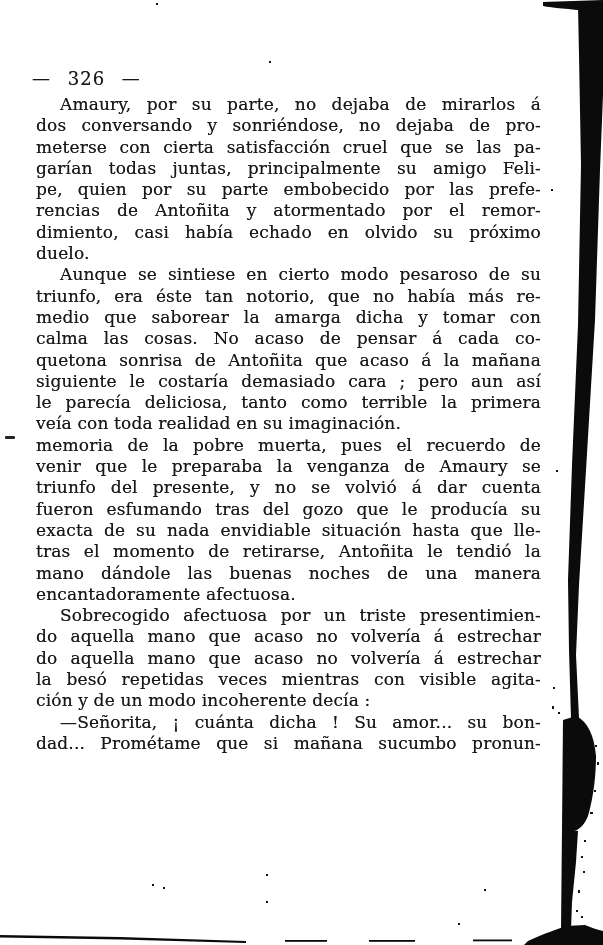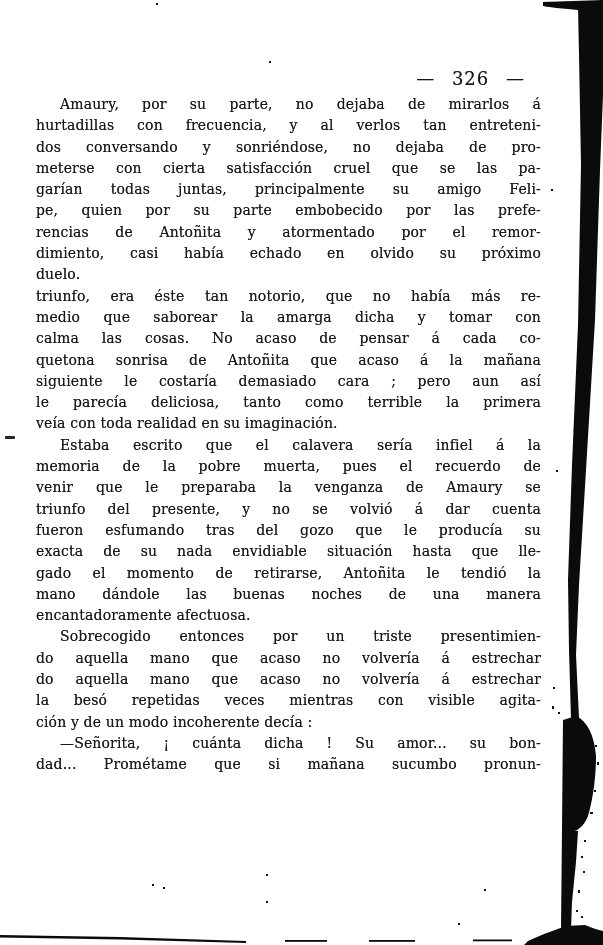--- a/index.html
+++ b/index.html
@@ -10,36 +10,36 @@
   .page{
     position:relative;
     width:603px;height:945px;
     background:var(--paper);
     overflow:hidden;
     font-family:"DejaVu Serif","Liberation Serif",serif;
     color:var(--ink);
   }
   .page-number{
     position:absolute;
-    left:20px;top:68px;width:505px;
-    text-align:right;
+    left:32px;top:68px;width:505px;
+    text-align:left;
     font-size:18px;
     letter-spacing:1px;
     word-spacing:10px;
     color:var(--ink);
     text-shadow:0 0 .5px rgba(10,10,10,.6);
   }
   .text-block{
     position:absolute;
     left:36px;top:94px;width:505px;
   }
   .line{
     height:21.3px;
     line-height:21.3px;
-    font-size:14px;
+    font-size:17px;
     text-align:justify;
     text-align-last:justify;
     white-space:nowrap;
     letter-spacing:.15px;
     text-shadow:0 0 .6px rgba(12,12,12,.65);
   }
   .line.indent{text-indent:24px;}
   .line.para-end{text-align-last:left;}
   .artifacts{
     position:absolute;inset:0;width:603px;height:945px;
@@ -48,45 +48,44 @@
 </style>
 </head>
 <body>
 
 <div class="page">
 
   <div class="page-number">— 326 —</div>
 
   <div class="text-block">
       <div class="line indent">Amaury, por su parte, no dejaba de mirarlos á</div>
-      <div class="line">hurtadillas con frecuencia, y al verlos tan entreteni-</div>
       <div class="line">dos conversando y sonriéndose, no dejaba de pro-</div>
       <div class="line">meterse con cierta satisfacción cruel que se las pa-</div>
       <div class="line">garían todas juntas, principalmente su amigo Feli-</div>
       <div class="line">pe, quien por su parte embobecido por las prefe-</div>
       <div class="line">rencias de Antoñita y atormentado por el remor-</div>
       <div class="line">dimiento, casi había echado en olvido su próximo</div>
       <div class="line para-end">duelo.</div>
+      <div class="line indent">Aunque se sintiese en cierto modo pesaroso de su</div>
       <div class="line">triunfo, era éste tan notorio, que no había más re-</div>
       <div class="line">medio que saborear la amarga dicha y tomar con</div>
       <div class="line">calma las cosas. No acaso de pensar á cada co-</div>
       <div class="line">quetona sonrisa de Antoñita que acaso á la mañana</div>
       <div class="line">siguiente le costaría demasiado cara ; pero aun así</div>
       <div class="line">le parecía deliciosa, tanto como terrible la primera</div>
       <div class="line para-end">veía con toda realidad en su imaginación.</div>
-      <div class="line indent">Estaba escrito que el calavera sería infiel á la</div>
       <div class="line">memoria de la pobre muerta, pues el recuerdo de</div>
       <div class="line">venir que le preparaba la venganza de Amaury se</div>
       <div class="line">triunfo del presente, y no se volvió á dar cuenta</div>
       <div class="line">fueron esfumando tras del gozo que le producía su</div>
       <div class="line">exacta de su nada envidiable situación hasta que lle-</div>
-      <div class="line">gado el momento de retirarse, Antoñita le tendió la</div>
+      <div class="line">tras el momento de retirarse, Antoñita le tendió la</div>
       <div class="line">mano dándole las buenas noches de una manera</div>
       <div class="line para-end">encantadoramente afectuosa.</div>
-      <div class="line indent">Sobrecogido entonces por un triste presentimien-</div>
+      <div class="line indent">Sobrecogido afectuosa por un triste presentimien-</div>
       <div class="line">do aquella mano que acaso no volvería á estrechar</div>
       <div class="line">do aquella mano que acaso no volvería á estrechar</div>
       <div class="line">la besó repetidas veces mientras con visible agita-</div>
       <div class="line para-end">ción y de un modo incoherente decía :</div>
       <div class="line indent">—Señorita, ¡ cuánta dicha ! Su amor... su bon-</div>
       <div class="line">dad... Prométame que si mañana sucumbo pronun-</div>
     </div>
 
   <svg class="artifacts" viewBox="0 0 603 945" xmlns="http://www.w3.org/2000/svg">
 

